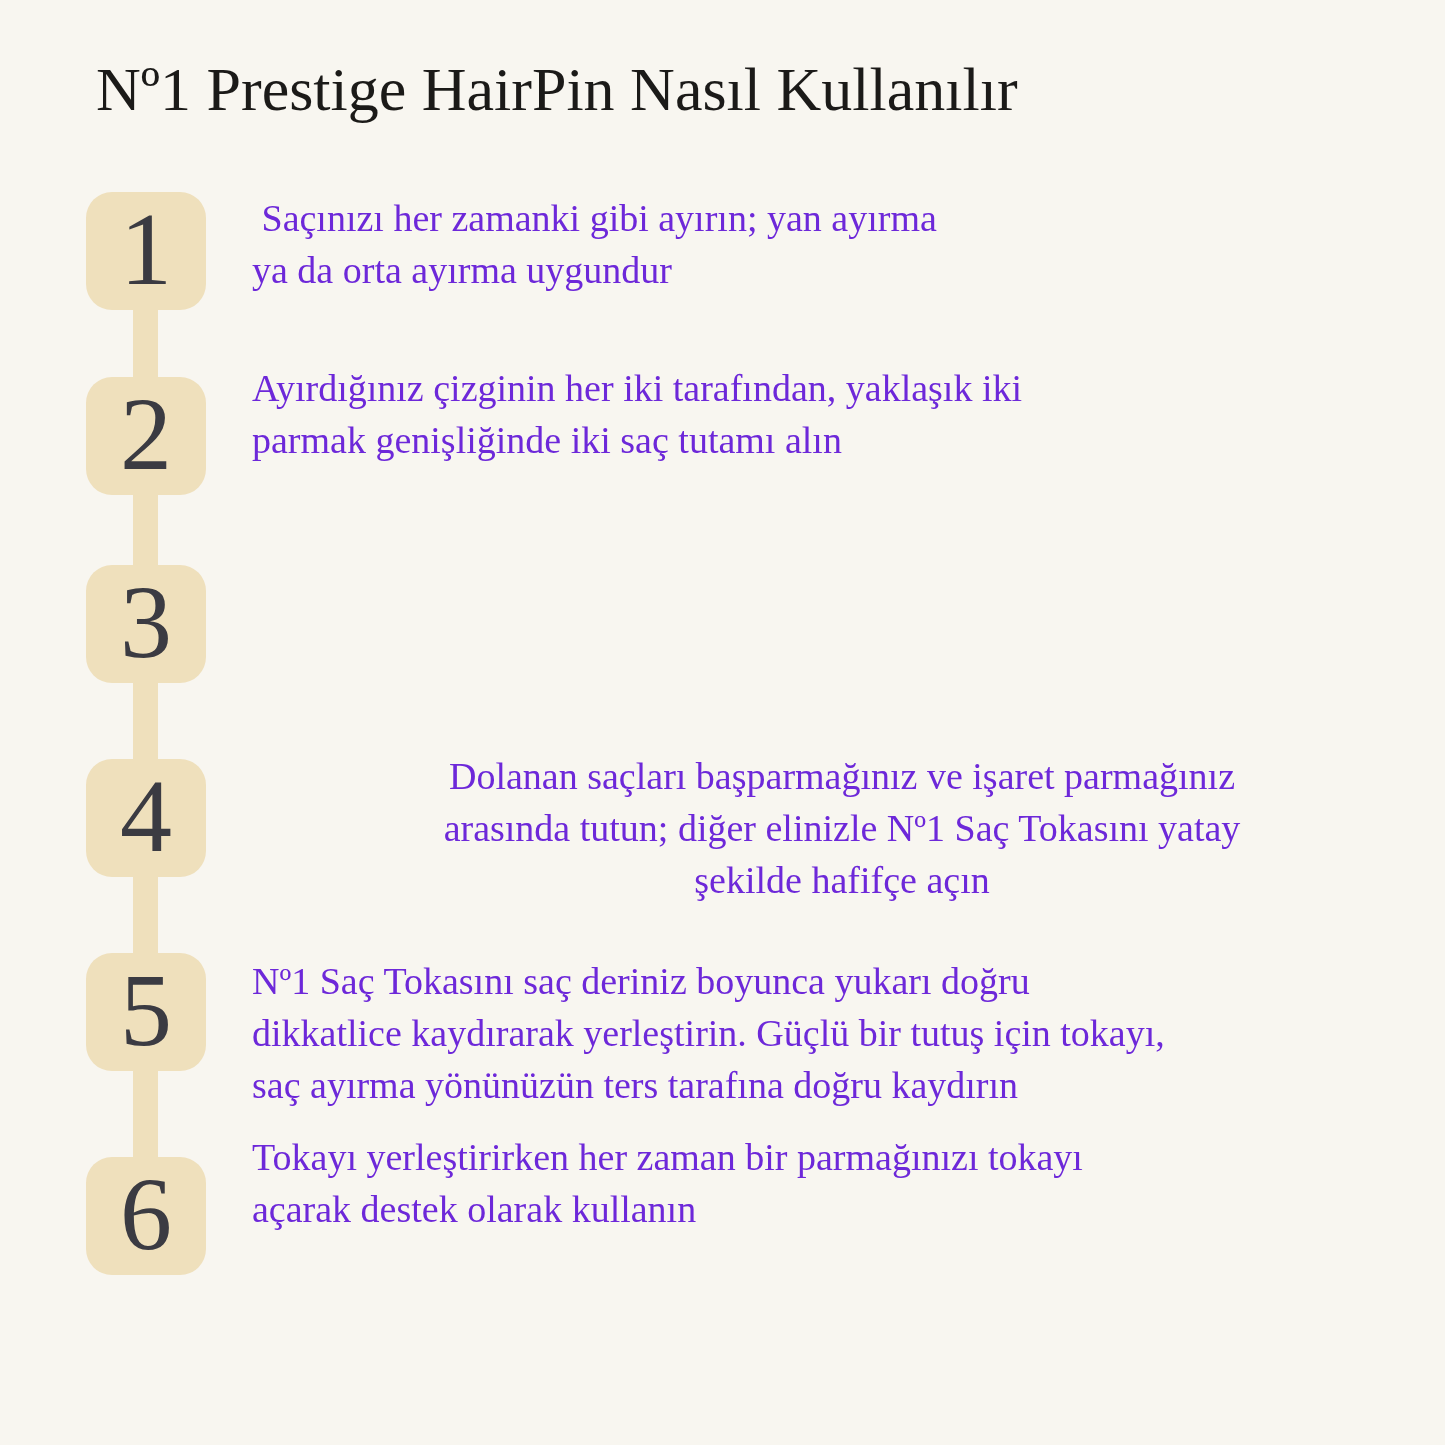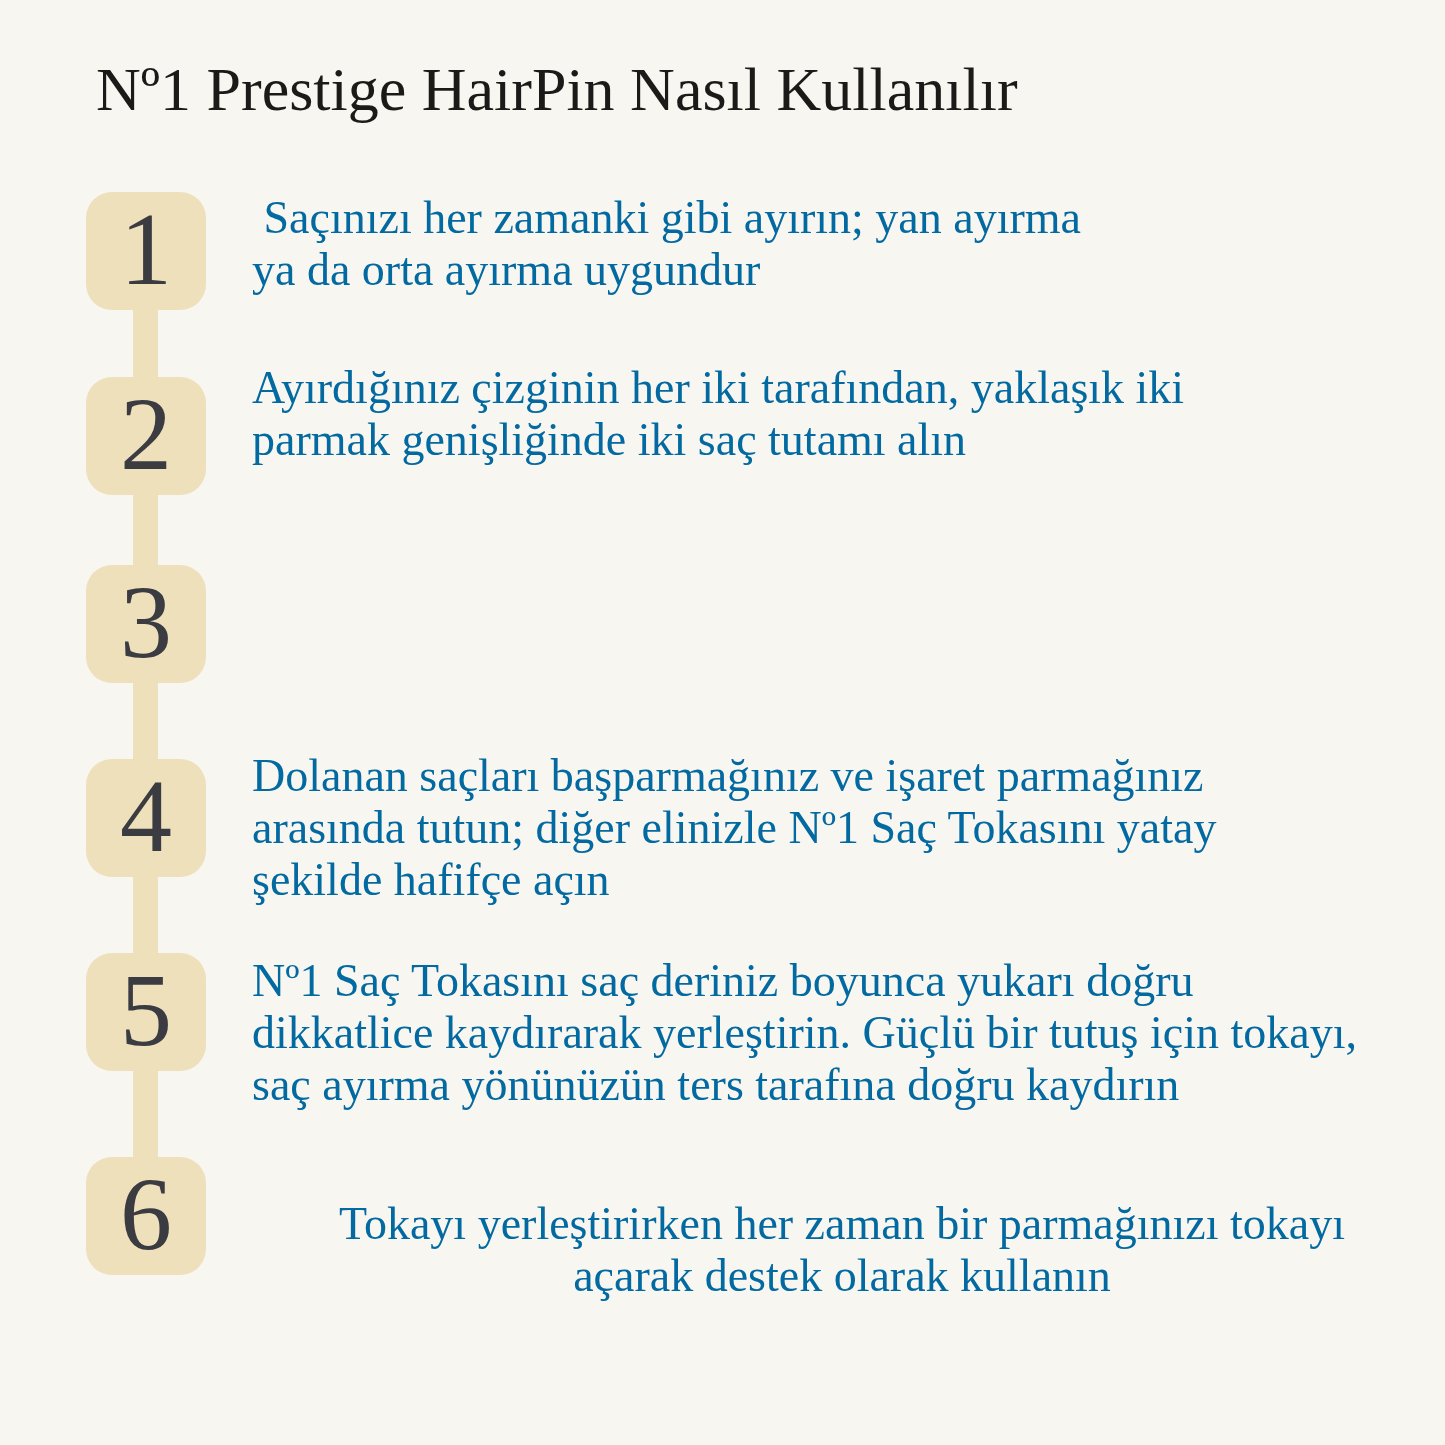--- a/index.html
+++ b/index.html
@@ -48,32 +48,32 @@
   .step-number {
     font-size: 104px;
     line-height: 1;
     color: #3B3B42;
     transform: translateY(-2px);
   }
   .step-text {
     position: absolute;
     left: 252px;
     width: 1180px;
-    font-size: 46px;
+    font-size: 38px;
     line-height: 52px;
-    color: #0369a1;
+    color: #6d28d9;
     white-space: pre-line;
   }
   
   .badge-1 { top: 192px; }  .text-1 { top: 192px; }
   .badge-2 { top: 377px; }  .text-2 { top: 362px; }
   .badge-3 { top: 565px; }  .text-3 { top: 570px; }
-  .badge-4 { top: 759px; }  .text-4 { top: 750px; }
+  .badge-4 { top: 759px; }  .text-4 { top: 750px; text-align: center; }
   .badge-5 { top: 953px; }  .text-5 { top: 955px; }
-  .badge-6 { top: 1157px; } .text-6 { top: 1198px; text-align: center; }
+  .badge-6 { top: 1157px; } .text-6 { top: 1131px; }
 </style>
 </head>
 <body>
 
 <div id="canvas">
 
   <h1 class="page-title">Nº1 Prestige HairPin Nasıl Kullanılır</h1>
 
   <div class="timeline-connector"></div>
 

